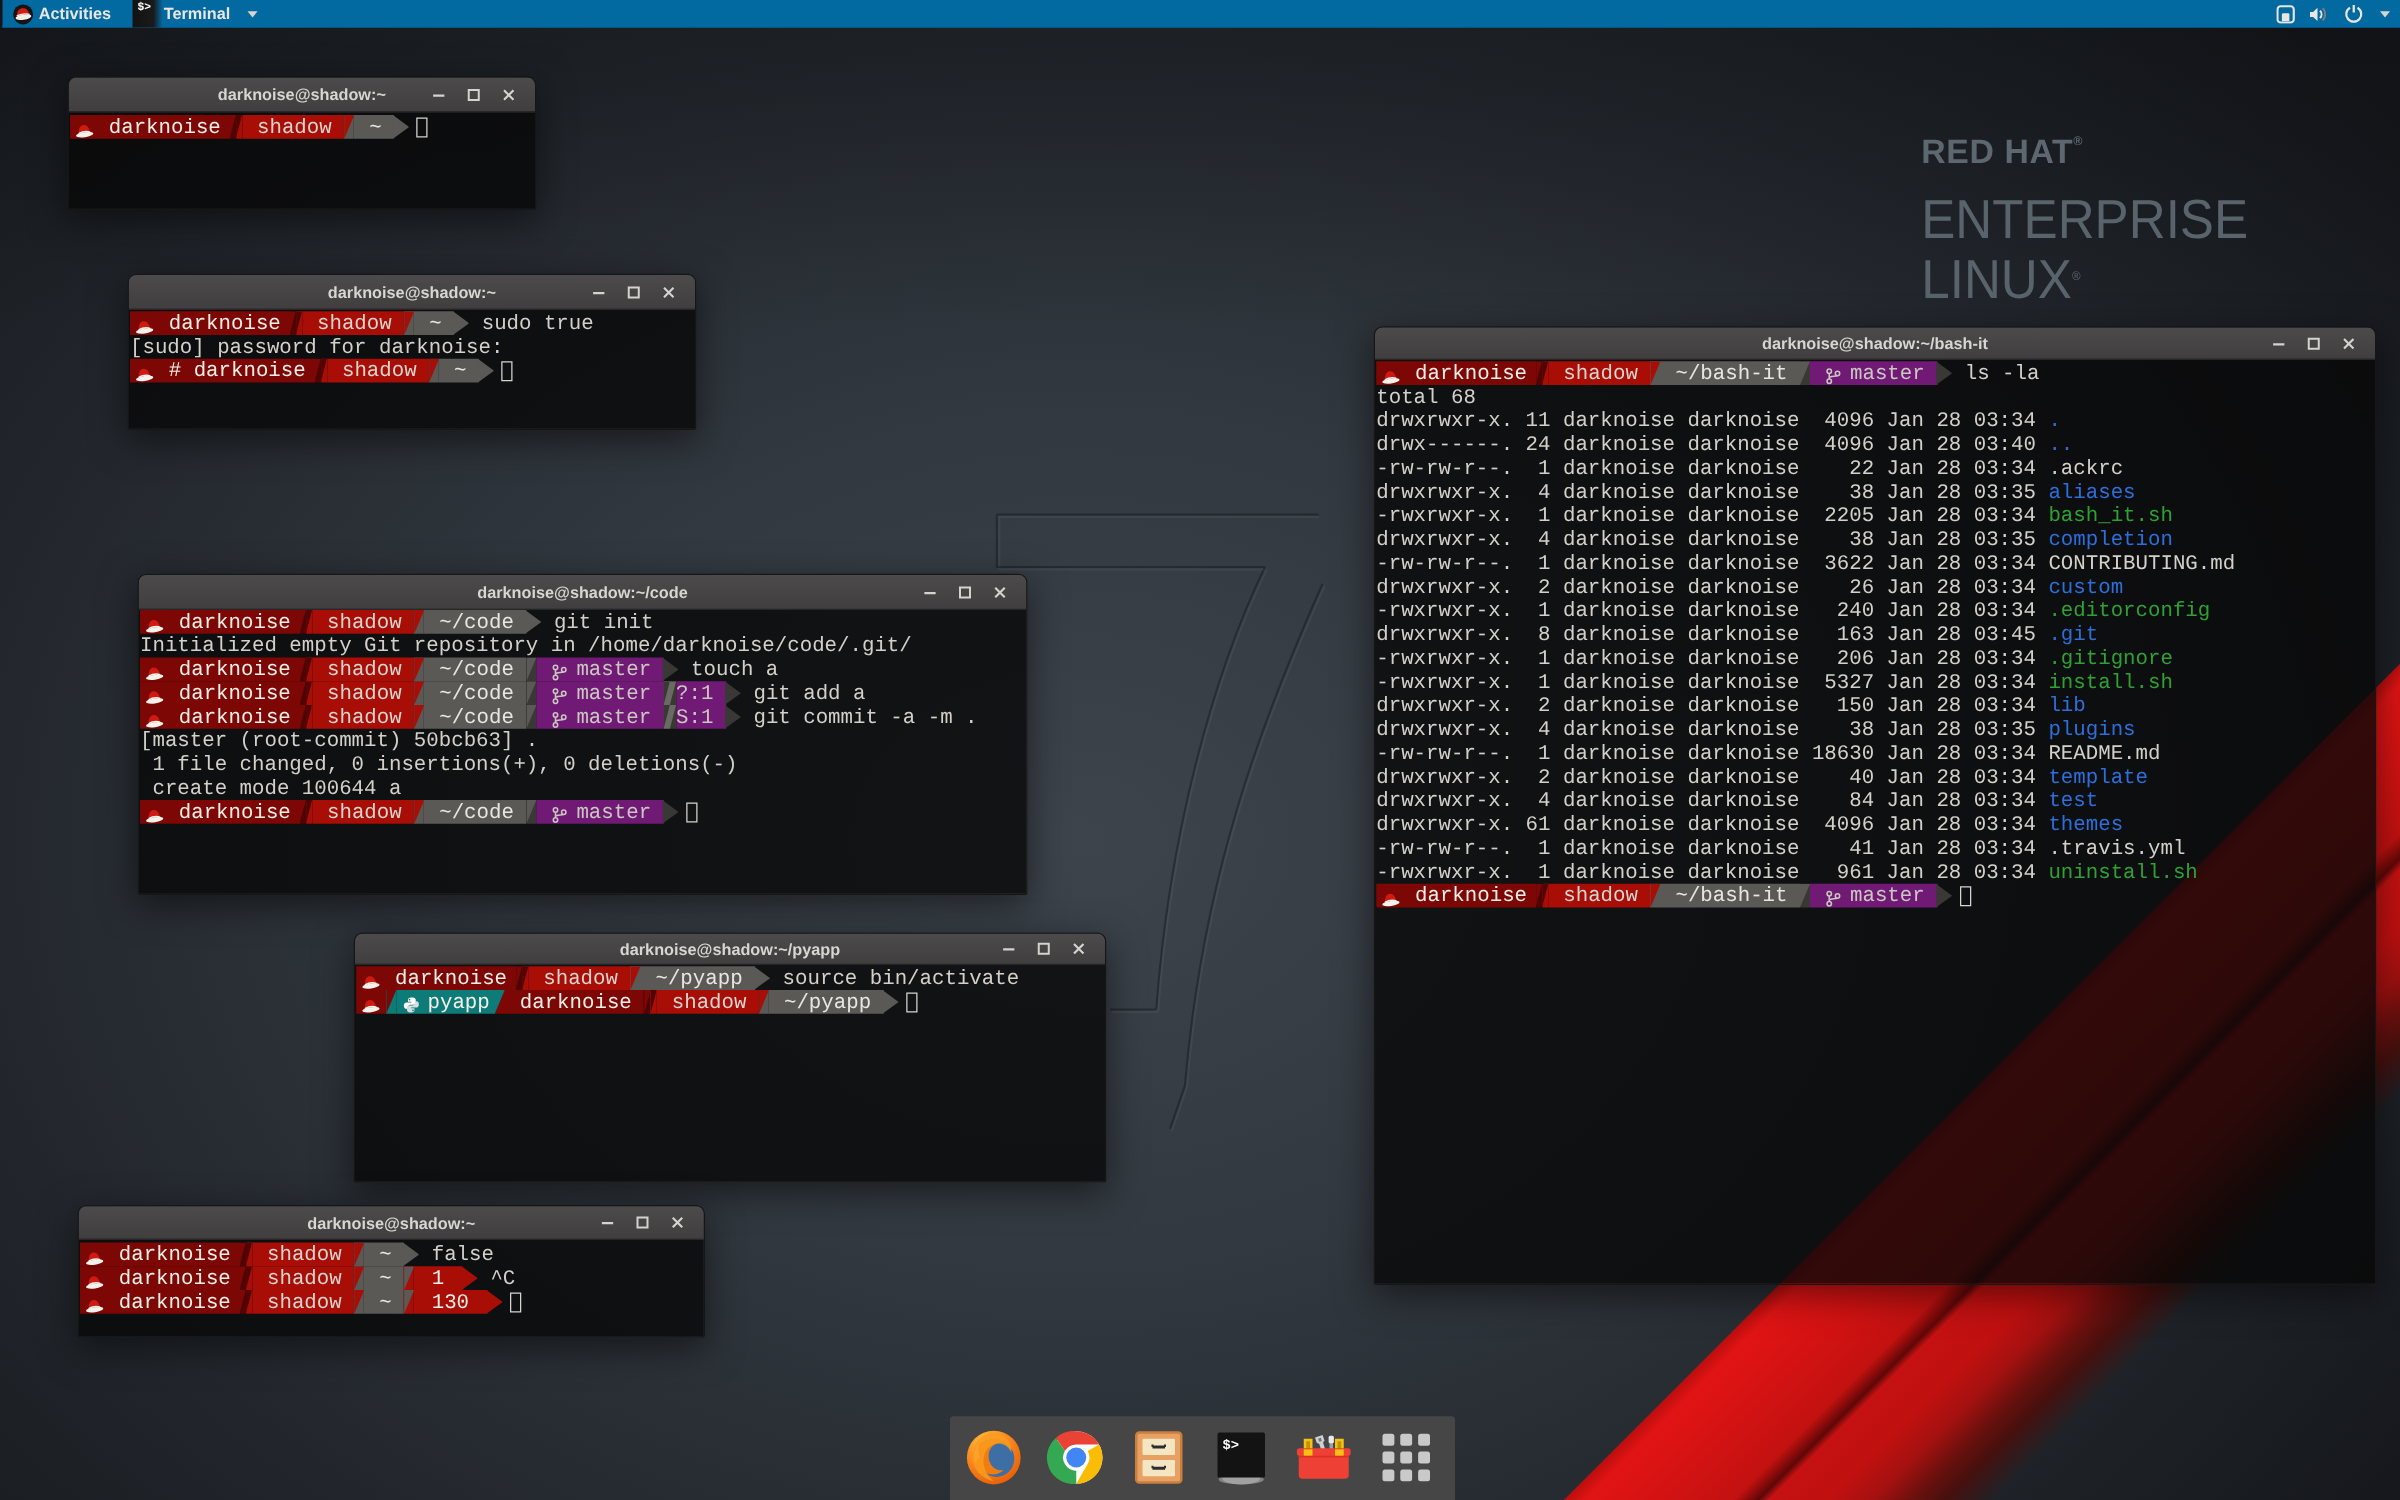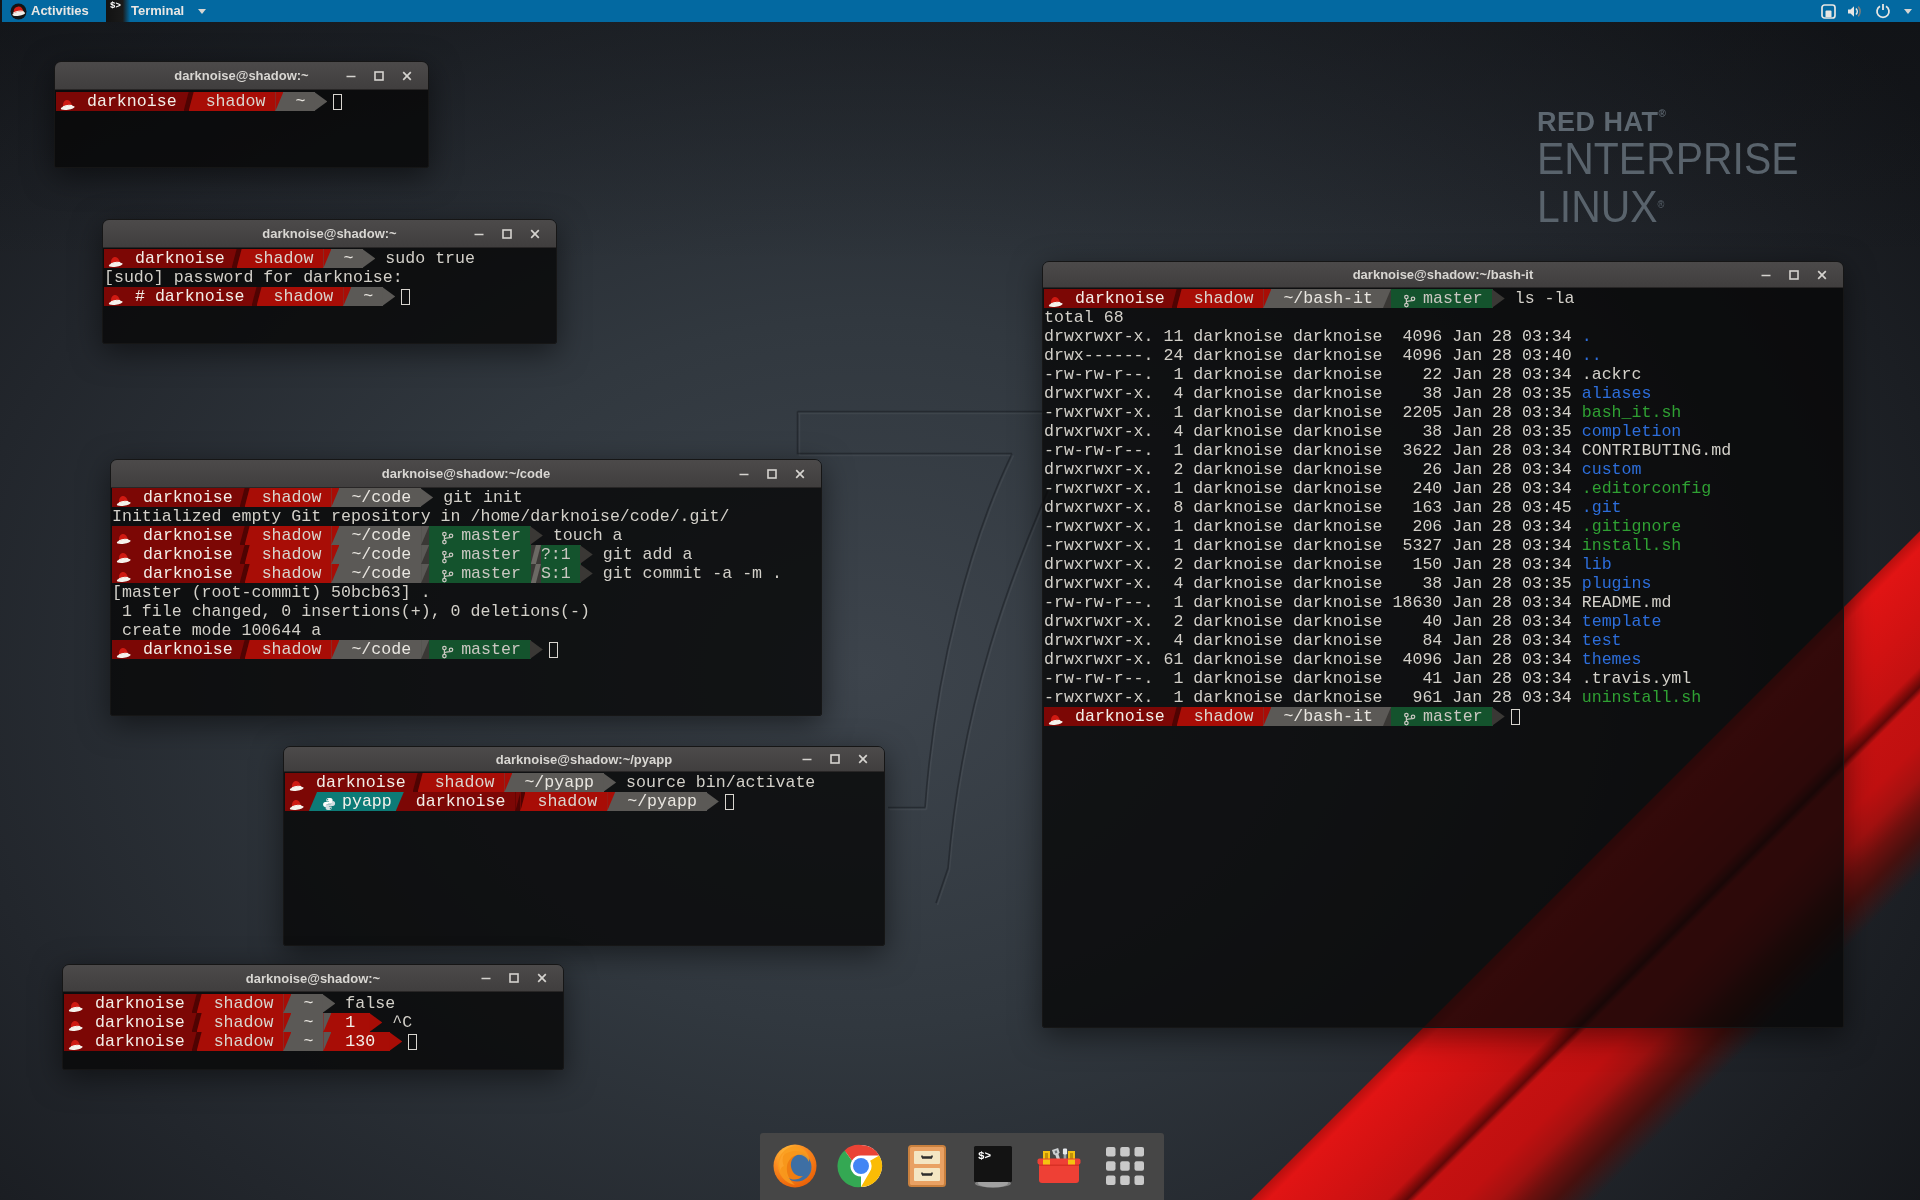--- a/index.html
+++ b/index.html
@@ -1,20 +1,20 @@
 <!DOCTYPE html>
 <html><head><meta charset="utf-8"><style>
 *{margin:0;padding:0;box-sizing:border-box}
 html,body{width:1920px;height:1200px;overflow:hidden;background:#16181c}
 body{font-family:"Liberation Sans",sans-serif;position:relative}
 #wall{position:absolute;inset:0;background:
  linear-gradient(to bottom, rgba(10,12,15,.30), rgba(0,0,0,0) 22%),
  radial-gradient(1300px 980px at 45% 56%, #3d444c 0%, #31383f 36%, #22262c 70%, #14161a 100%)}
 #rhel{position:absolute;left:1537px;top:100px;color:#5d6770}
-#rhel .l1{font-weight:bold;font-size:27px;letter-spacing:.5px;line-height:27px;margin-bottom:0}
+#rhel .l1{font-weight:bold;font-size:27px;letter-spacing:.5px;line-height:27px;margin-bottom:18px}
 #rhel .l2{font-size:44px;line-height:46px;letter-spacing:0;color:#59636c;transform:scaleX(.93);transform-origin:0 0}
 #rhel sup{font-size:10px;vertical-align:14px;letter-spacing:0}
 .band{position:absolute;left:1251px;top:1200px;width:1500px;height:340px;transform:rotate(-45deg);transform-origin:0 0;background:linear-gradient(to bottom,#b80f0e 0,#e11414 12px,#d21212 58px,#c31111 96px,#8a0b0a 104px,#5f0808 110px,#c51111 116px,#c01010 150px,#a31110 175px,#6e100e 195px,#47100e 215px,rgba(40,10,10,0) 243px)}
 #topbar{position:absolute;left:2px;top:0;width:1920px;height:22px;background:#0369a1;color:#e9e7e4;font-size:13px;font-weight:bold;z-index:50;border-bottom:2px solid #0369a1}
 #topbar .act{position:absolute;left:29px;top:3px}
 #topbar .clock{position:absolute;left:0;right:0;text-align:center;top:3px}
 #topbar .tname{position:absolute;left:129px;top:3px}
 #topbar .tic{position:absolute;left:104px;top:0px;width:24px;height:22px;background:linear-gradient(to right,#121212 0,#1a1a1a 70%,rgba(26,26,26,0) 100%);color:#fff;font-family:"Liberation Mono",monospace;font-size:9px;font-weight:bold;padding:1px 0 0 4px}
 #topbar .caret{position:absolute;left:196px;top:9px;width:0;height:0;border-left:4.5px solid transparent;border-right:4.5px solid transparent;border-top:5.5px solid #d7d5d2}
 .hatico{position:absolute;left:8px;top:3px}
@@ -23,21 +23,21 @@
 .tb .t{display:block}
 .btns{position:absolute;right:0;top:0;bottom:0}
 .bt{position:absolute;width:16px;height:16px;top:50%;margin-top:-8px;color:#d5d3cf}
 .term{font-family:"Liberation Mono",monospace;font-size:16.6px;color:#d3d0c9;background:rgba(8,8,8,.8);overflow:hidden}
 .ln{display:flex;align-items:stretch;height:19px;line-height:19px;white-space:pre}
 .tx{height:19px;line-height:19px;white-space:pre}
 .sg{display:flex;align-items:flex-end;height:19px}
 .sg.u{background:#7c0705;color:#f2eee7;padding-left:4px;padding-right:7px}
 .sg.h{background:#a80d06;color:#d9d5ce;padding-left:12px;padding-right:10px}
 .sg.p{background:#5b5956;color:#e9e6e0;padding-left:12px;padding-right:10px}
-.sg.g{background:#14532d;color:#cac7c1;padding-left:12px;padding-right:10px}
+.sg.g{background:#701a75;color:#cac7c1;padding-left:12px;padding-right:10px}
 .sg.v{background:#0d7b77;color:#f4f1ea;padding-left:5px;padding-right:4px}
 .sg.e{background:#a80d06;color:#f2eee7;padding-left:14px;padding-right:15px}
 .sp{width:8px;height:19px;position:relative;background:var(--r)}
 .sp::before{content:"";position:absolute;inset:0;background:var(--l);clip-path:polygon(0 0,100% 0,0 100%)}
 .sp.ud{--l:#7c0705;--r:#4f0302;width:5px}
 .sp.dh{--l:#4f0302;--r:#a80d06;width:5px}
 .sp.h2p{--l:#a80d06;--r:#5b5956}
 .sp.p2g{--l:#5b5956;--r:#3a3835}
 .sp.p2e{--l:#5b5956;--r:#a80d06}
 .sp.gl{--l:#3a3835;--r:#6b6964;width:5px}
@@ -307,21 +307,21 @@
           </svg>darknoise</span><span class="sp ud"></span><span class="sp dh"></span><span class="sg h">shadow</span><span class="sp h2p"></span><span class="sg p">~</span><span class="sp p2e"></span><span class="sg e">1</span><span class="tip" style="background:#a80d06"></span><span class="cmd">^C</span></div>
       <div class="ln"><span class="sg u"><svg class="hat" viewBox="0 0 15 14">
             <g transform="rotate(-8 7.5 9)">
               <path d="M3 10 C3 5.4,4.8 2.9,7.5 2.9 C10.2 2.9,12 5.4,12 10 C9.3 8.9,5.7 8.9,3 10Z" fill="#cf1a12"></path>
               <path d="M2.8 9.3 C5.6 8.1,9.4 8.1,12.2 9.3" stroke="#f5f2ec" stroke-width="1.1" fill="none"></path>
               <ellipse cx="7.5" cy="10.8" rx="7" ry="2" fill="#f5f2ec"></ellipse>
             </g>
           </svg>darknoise</span><span class="sp ud"></span><span class="sp dh"></span><span class="sg h">shadow</span><span class="sp h2p"></span><span class="sg p">~</span><span class="sp p2e"></span><span class="sg e">130</span><span class="tip" style="background:#a80d06"></span><span class="cur"></span></div>
     </div>
   </div>
-<div class="win" style="left:1042px;top:261px;width:802px;height:767px">
+<div class="win" style="left:1099px;top:261px;width:802px;height:767px">
     <div class="tb" style="height:26px;line-height:26px">
       <span class="t">darknoise@shadow:~/bash-it</span>
       <span class="btns">
         <svg class="bt" style="right:69px" viewBox="0 0 16 16">
           <path d="M3.5 8.5 H12.5" stroke="currentColor" stroke-width="1.7"></path>
         </svg>
         <svg class="bt" style="right:41px" viewBox="0 0 16 16">
           <rect x="4" y="4" width="8" height="8" fill="none" stroke="currentColor" stroke-width="1.6"></rect>
         </svg>
         <svg class="bt" style="right:13px" viewBox="0 0 16 16">

